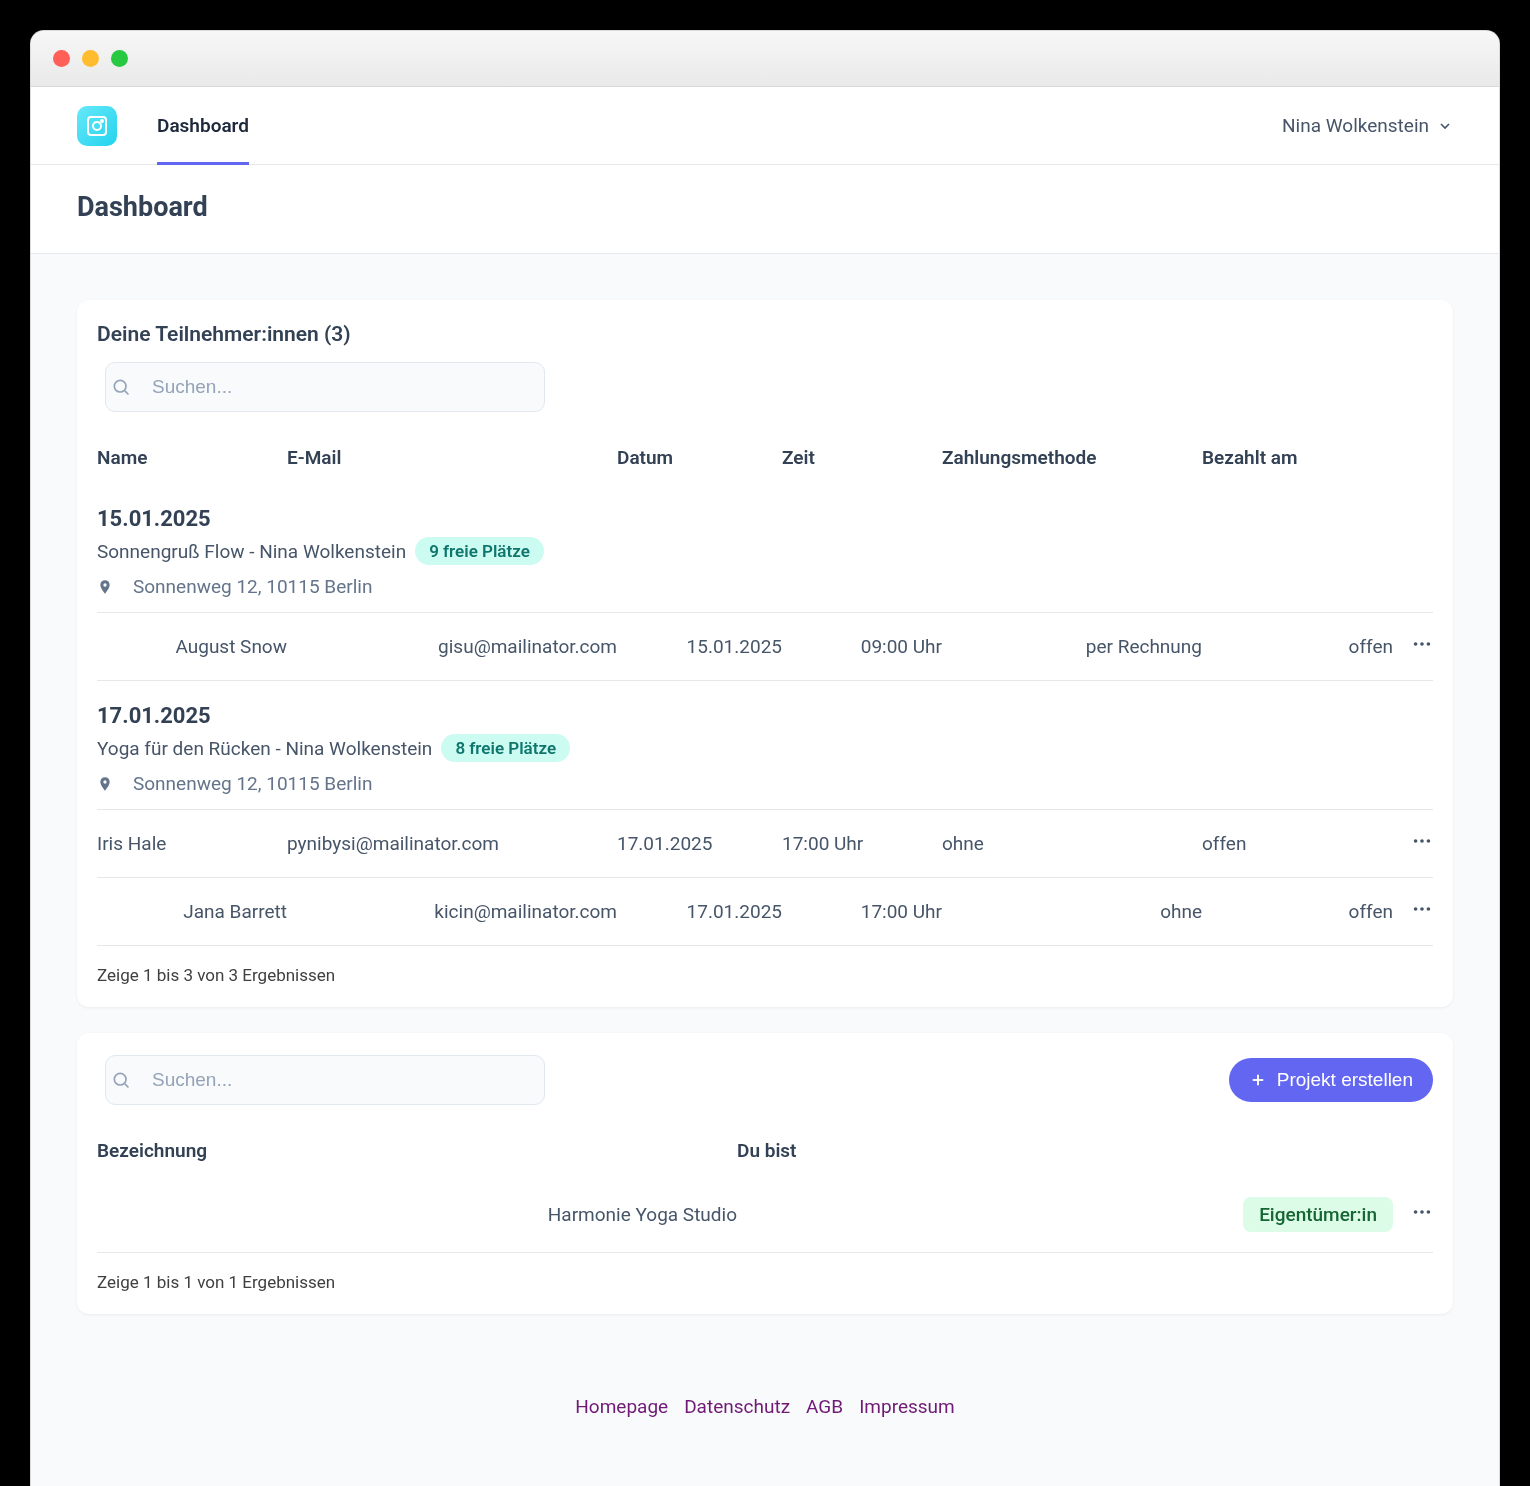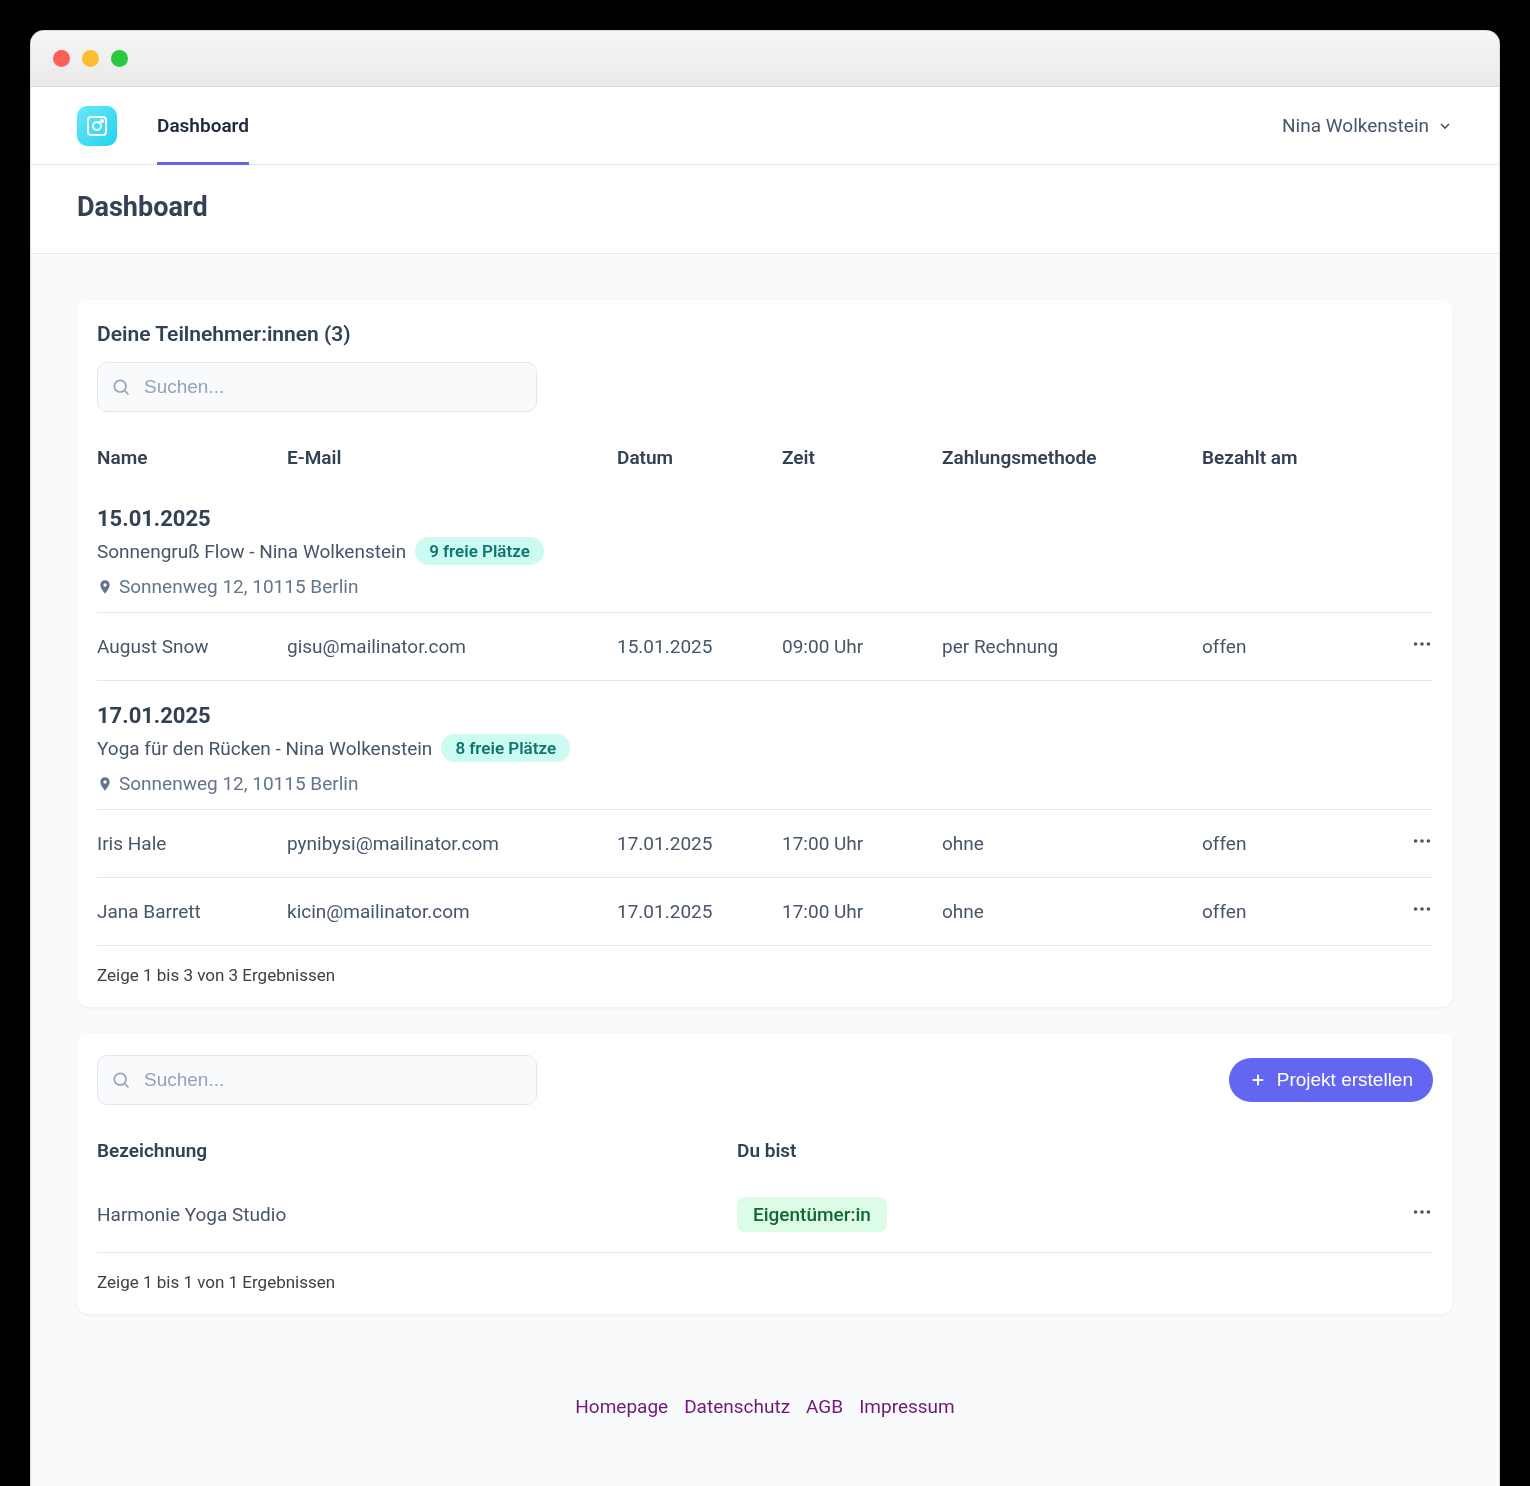--- a/index.html
+++ b/index.html
@@ -69,21 +69,21 @@
   background:#fff; border-radius:12px; box-shadow:0 1px 3px rgba(0,0,0,.06); padding: 22px 20px;
 }
 .card-title { font-size:21px; font-weight:600; color:#334155; margin-bottom: 16px; }
 
 .toolbar-row { display:flex; align-items:center; gap:12px; margin-bottom: 20px; }
 .search {
   position:relative; width: 440px;
 }
 .search input {
   width:100%; height:50px; border:1px solid #e2e8f0; border-radius:10px;
-  background:#f8fafc; padding: 0 16px 0 46px; font-size:19px; color:#475569;
+  background:#f8fafc; padding: 0 16px 0 46px; font-size:19px; color:#475569;margin-left:8px;
 }
 .search input::placeholder { color:#94a3b8; }
 .search .icon { position:absolute; left:14px; top:15px; color:#94a3b8; }
 
 .btn-primary {
   background:#6366f1; color:#fff; border:none; border-radius:22px;
   height:44px; padding: 0 20px; font-size:19px; font-weight:500;
   display:flex; align-items:center; gap:10px; cursor:pointer;
 }
 
@@ -92,27 +92,27 @@
   text-align:left; font-size:19px; font-weight:600; color:#334155;
   padding: 14px 0; border-bottom:1px solid transparent;
 }
 .group-row td { padding-top: 22px; }
 .group-date { font-size:22px; font-weight:700; color:#334155; }
 .group-title { font-size:19px; color:#475569; margin-top:6px; display:flex; align-items:center; gap:9px; }
 .badge {
   background:#ccfbf1; color:#0f766e; font-size:17px; font-weight:600;
   padding: 4px 14px; border-radius:999px;
 }
-.location { display:flex; align-items:center; gap:6px; font-size:19px; color:#64748b; margin-top:10px; padding-bottom: 14px; }
+.location { display:flex; align-items:center; gap:20px; font-size:19px; color:#64748b; margin-top:10px; padding-bottom: 14px; }
 
 tbody.data tr td {
   padding: 20px 0; font-size:19px; color:#475569;
   border-top:1px solid #e5e7eb;
 }
-tbody.data tr:last-child td { border-bottom:1px solid #e5e7eb; }
+tbody.data tr:last-child td { border-bottom:1px solid #e5e7eb;text-align:right; }
 .more-btn { color:#475569; cursor:pointer; display:inline-flex; }
 .result-text { font-size:17px; color:#404040; margin-top:19px; }
 
 .role-badge {
   background:#dcfce7; color:#166534; font-size:19px; font-weight:500;
   padding: 6px 16px; border-radius:8px; display:inline-block;
 }
 
 .footer {
   padding: 28px 0 40px; display:flex; justify-content:center; gap:16px;

